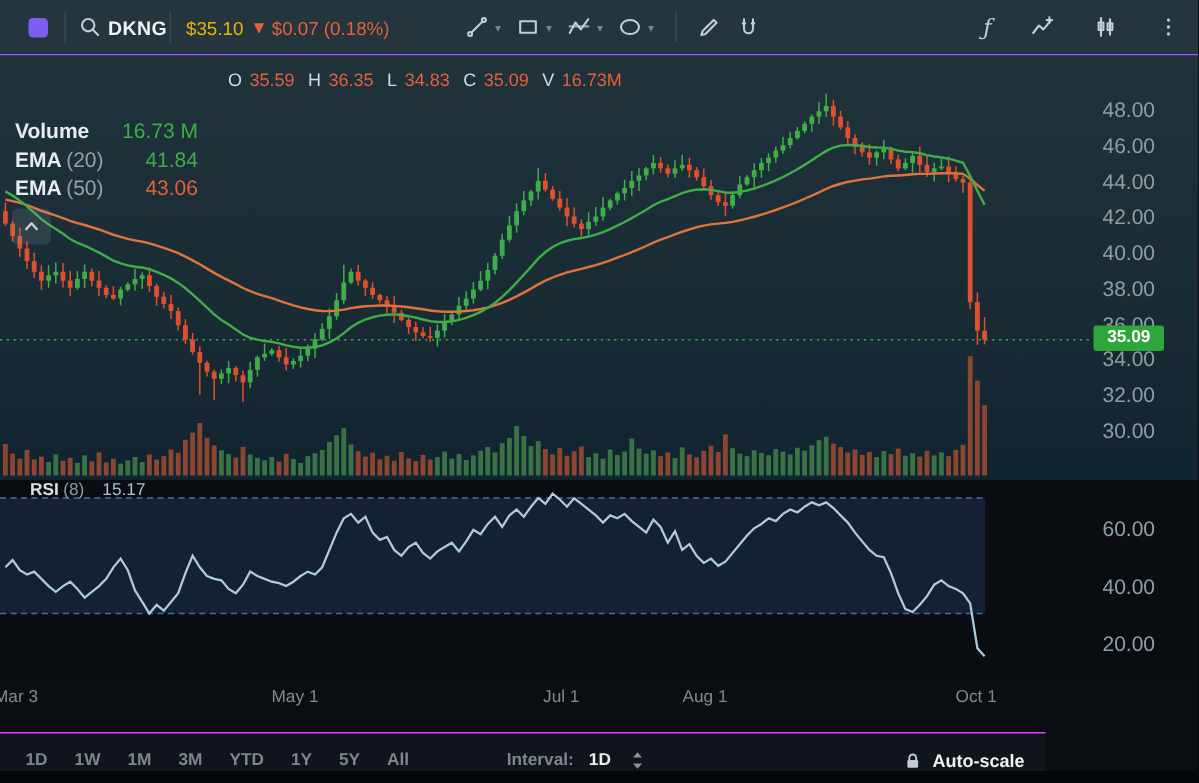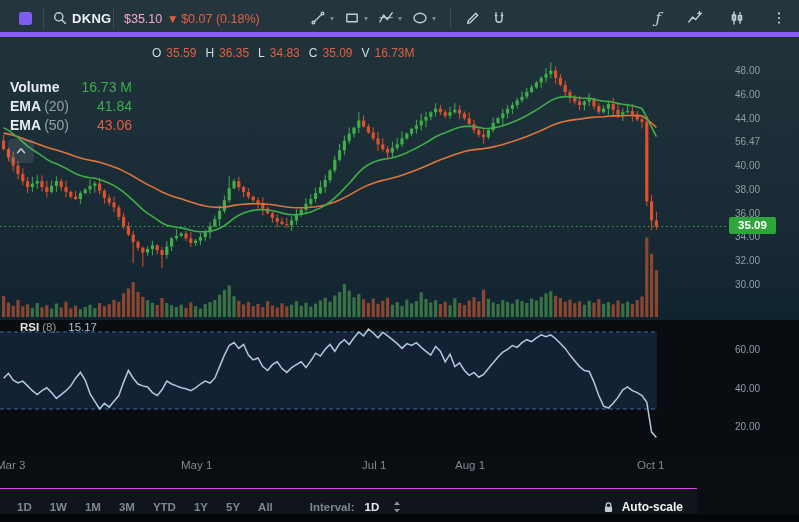--- a/index.html
+++ b/index.html
@@ -1,30 +1,30 @@
 <!DOCTYPE html>
 <html><head>
 <meta charset="utf-8">
 <style>
   * { box-sizing: border-box; margin: 0; padding: 0; }
   body { background:#000; font-family:"Liberation Sans", sans-serif; }
   .app { position:relative; width:799px; height:522px; overflow:hidden; background:#0a0e13; }
 
   
   .topbar { position:absolute; left:0; top:0; width:799px; height:37px;
-            background:#24353e; border-bottom:5px solid #8b5cf6; }
+            background:#24353e; border-bottom:1px solid #8b5cf6; }
   .topbar .logo { position:absolute; left:19px; top:12px; width:13px; height:13px;
                   border-radius:3px; background:#7e5ef2; }
   .vdiv { position:absolute; top:8px; width:1px; height:21px; background:#394a53; }
   .icon { color:#c3ced3; display:inline-flex; align-items:center; justify-content:center; }
   .icon svg { stroke:currentColor; fill:none; stroke-width:1.4; stroke-linecap:round; stroke-linejoin:round; }
   .search { position:absolute; left:52px; top:10px; width:16px; height:16px; }
   .symbol { position:absolute; left:72px; top:11px; font-size:13px; font-weight:bold; color:#eef3f5; letter-spacing:.3px; }
   .pricegrp { position:absolute; left:124px; top:12px; font-size:12.5px; display:flex; align-items:center; }
-  .px-last { color:#f9a8d4; }
+  .px-last { color:#eab308; }
   .px-tri  { color:#e2603f; font-size:9px; margin-left:7px; font-family:"DejaVu Sans",sans-serif; }
   .px-chg  { color:#e2603f; margin-left:5px; }
   .tools { position:absolute; left:305px; top:0; height:36px; display:flex; align-items:center; }
   .toolbtn { display:flex; align-items:center; padding:0 5px; height:36px; cursor:pointer; }
   .toolbtn svg { width:16px; height:16px; }
   .caret { color:#76858c; font-size:8px; margin-left:4px; font-family:"DejaVu Sans",sans-serif; }
   .tools .sep { width:1px; height:20px; background:#394a53; margin:0 9px; }
   .rtools { position:absolute; right:10px; top:0; height:36px; display:flex; align-items:center; gap:22px; }
   .rtools .toolbtn { padding:0 2px; }
   .fx { font-size:15px; font-style:italic; font-family:"DejaVu Serif",serif; color:#c3ced3; }
@@ -55,38 +55,38 @@
   .chev-btn { position:absolute; left:8px; top:102px; width:26px; height:24px; border-radius:4px;
               background:rgba(150,166,173,.16); border:none; display:flex; align-items:center;
               justify-content:center; cursor:pointer; color:#dde4e7; }
   .chev-btn svg { width:14px; height:14px; stroke:currentColor; fill:none; stroke-width:1.8; }
 
   .rsi-title { position:absolute; left:20px; top:284px; font-size:11.5px; display:flex; align-items:center; }
   .rsi-title .lab { color:#dbe2e6; font-weight:bold; }
   .rsi-title .par { color:#8e9da4; margin-left:3px; }
   .rsi-title .val { color:#a9c3d3; margin-left:12px; }
 
-  .ax-label { position:absolute; left:735px; width:60px; height:14px; font-size:10px;
+  .ax-label { position:absolute; left:735px; width:60px; height:14px; font-size:14px;
               color:#8e9fa6; text-align:left; }
   .px-badge { position:absolute; left:729px; width:47px; height:17px; border-radius:2px;
               color:#fff; font-size:11.5px; font-weight:bold; display:flex; align-items:center;
               justify-content:center; }
 
   
   .time-axis { position:absolute; left:0; top:455px; width:799px; height:22px; background:#0a0d11; overflow:hidden; }
   .t-label { position:absolute; top:4px; font-size:11.5px; color:#7f8b91; white-space:nowrap; }
 
   
   .footer { position:absolute; left:0; top:488px; width:697px; height:37px; background:#10151b;
             border-top:1px solid #d946ef; display:flex; align-items:center; }
   .ranges { display:flex; margin-left:8px; }
   .rbtn { background:none; border:none; color:#7d868d; font-family:"Liberation Sans",sans-serif;
           font-size:11.5px; font-weight:bold; padding:6px 9px; cursor:pointer; }
   .interval { display:flex; align-items:center; margin-left:28px; }
-  .interval .ilab { color:#7d868d; font-size:11.5px; font-weight:bold; }
+  .interval .ilab { color:#7d868d; font-size:11.5px; font-weight:bold;margin-left:28px; }
   .interval .ival { color:#e8edf0; font-size:11.5px; font-weight:bold; margin-left:10px; }
   .spin { margin-left:12px; width:12px; height:16px; color:#8a949b; cursor:pointer; }
   .autoscale { margin-left:auto; margin-right:14px; display:flex; align-items:center; gap:7px;
                color:#eef2f4; font-size:12px; font-weight:bold; cursor:pointer; }
   .bottom-strip { position:absolute; left:0; top:514px; width:799px; height:8px; background:#04060a; }
 </style>
 </head>
 <body>
 
 <div class="app">
@@ -667,21 +667,21 @@
     <div class="rsi-title">
       <span class="lab">RSI</span>
       <span class="par">(8)</span>
       <span class="val">15.17</span>
     </div>
 
     <div id="price-axis">
         <div class="ax-label" style="top: 28px;">48.00</div>
         <div class="ax-label" style="top: 51.7778px;">46.00</div>
         <div class="ax-label" style="top: 75.5556px;">44.00</div>
-        <div class="ax-label" style="top: 99.3334px;">56.47</div>
+        <div class="ax-label" style="top: 99.3334px;">42.00</div>
         <div class="ax-label" style="top: 123.111px;">40.00</div>
         <div class="ax-label" style="top: 146.889px;">38.00</div>
         <div class="ax-label" style="top: 170.667px;">36.00</div>
         <div class="ax-label" style="top: 194.445px;">34.00</div>
         <div class="ax-label" style="top: 218.222px;">32.00</div>
         <div class="ax-label" style="top: 242px;">30.00</div>
       </div>
     <div id="rsi-axis">
         <div class="ax-label" style="top: 307.25px;">60.00</div>
         <div class="ax-label" style="top: 345.75px;">40.00</div>

